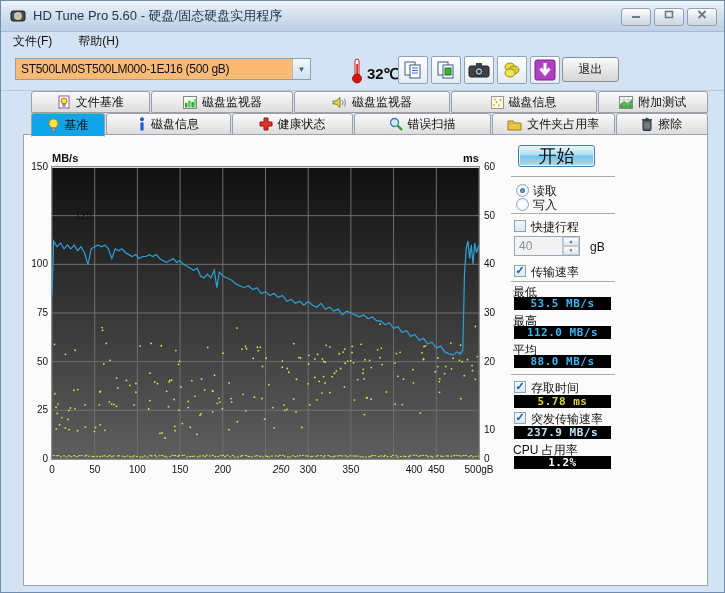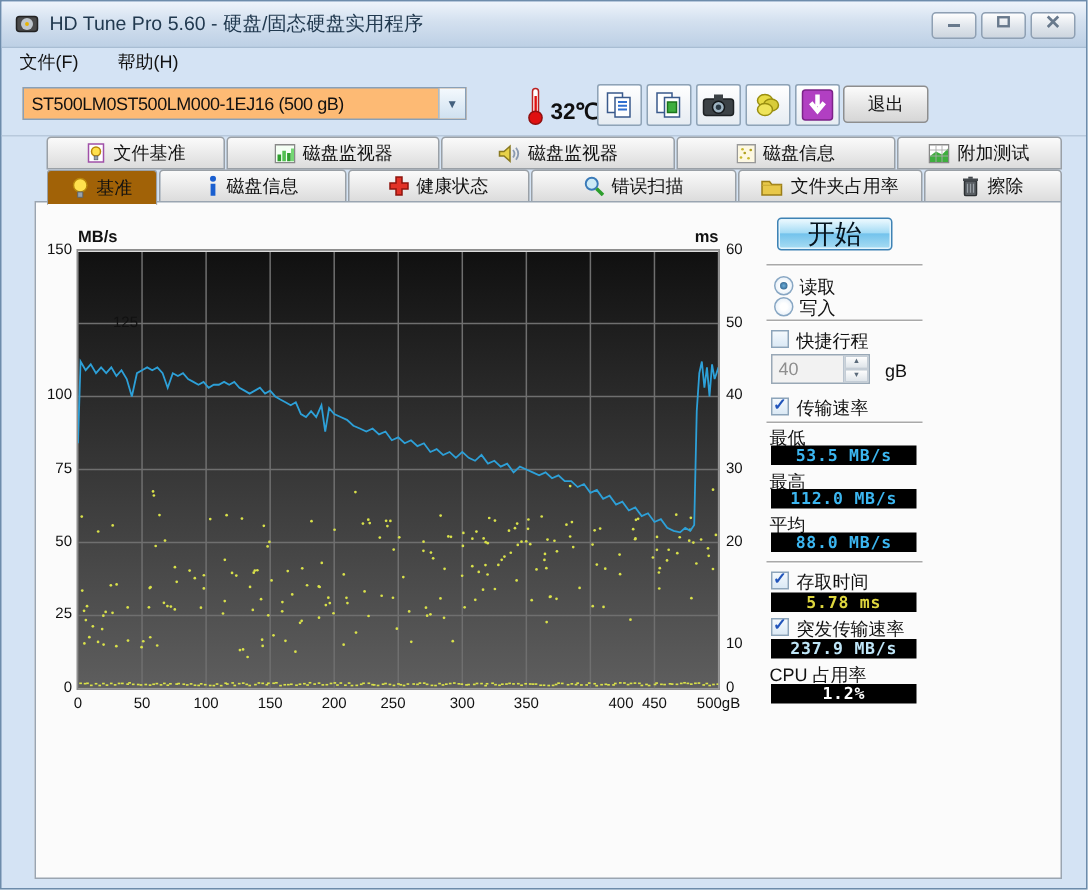--- a/index.html
+++ b/index.html
@@ -33,21 +33,21 @@
            display:flex;align-items:center;justify-content:center;}
   .exit-btn{position:absolute;left:561px;top:6px;width:57px;height:25px;box-sizing:border-box;
             border:1px solid #8e8e8e;border-radius:3px;background:linear-gradient(#fbfbfb,#e3e3e3 60%,#d6d6d6);
             font-size:12px;color:#111;text-align:center;line-height:23px;}
   
   .tabrow{position:absolute;left:30px;width:677px;height:22px;display:flex;}
   .tabrow1{top:90px;} .tabrow2{top:112px;}
   .tab{box-sizing:border-box;border:1px solid #9aa0a6;border-radius:3px 3px 0 0;margin-right:1px;
        background:linear-gradient(#fafafa,#dcdcdc);display:flex;align-items:center;justify-content:center;
        gap:5px;font-size:12px;color:#111;height:100%;}
-  .tab.active{background:#a16207;border-bottom:1px solid #fbfbfb;height:24px;z-index:5;position:relative;}
+  .tab.active{background:#0ea5e9;border-bottom:1px solid #fbfbfb;height:24px;z-index:5;position:relative;}
   
   .panel{position:absolute;left:22px;top:133px;width:685px;height:452px;box-sizing:border-box;
          background:#fbfbfb;border:1px solid #9aa5b1;z-index:1;}
   .axis-label{position:absolute;font-size:11px;font-weight:bold;color:#111;}
   .tick{position:absolute;font-size:10px;color:#111;}
   #plot-wrap{position:absolute;left:28px;top:32px;width:427px;height:292px;outline:1px solid #8d8d8d;}
   
   .start-btn{position:absolute;left:494px;top:10px;width:77px;height:22px;box-sizing:border-box;
              border:1px solid #3e82b4;border-radius:3px;font-size:18px;color:#06131d;text-align:center;line-height:20px;
              background:linear-gradient(#eefaff,#a6dcf5 45%,#74c3ec 50%,#a9ddf3);box-shadow:inset 0 0 0 1px #e4f5fd;}
@@ -684,21 +684,21 @@
         <span class="tick" style="left: 460px; top: 220.667px;">20</span>
         <span class="tick" style="left: 460px; top: 269.333px; margin-top: 20px;">10</span>
         <span class="tick" style="left: 460px; top: 318px;">0</span>
       </div>
     <div id="x-ticks">
         <span class="tick" style="left: 28px; top: 329px; transform: translateX(-50%);">0</span>
         <span class="tick" style="left: 70.7px; top: 329px; transform: translateX(-50%);">50</span>
         <span class="tick" style="left: 113.4px; top: 329px; transform: translateX(-50%);">100</span>
         <span class="tick" style="left: 156.1px; top: 329px; transform: translateX(-50%);">150</span>
         <span class="tick" style="left: 198.8px; top: 329px; transform: translateX(-50%);">200</span>
-        <span class="tick" style="left: 238px; top: 329px; transform: translateX(-50%);">250</span>
+        <span class="tick" style="left: 257px; top: 329px; transform: translateX(-50%); font-style: italic;">250</span>
         <span class="tick" style="left: 284.2px; top: 329px; transform: translateX(-50%);">300</span>
         <span class="tick" style="left: 326.9px; top: 329px; transform: translateX(-50%);">350</span>
         <span class="tick" style="left: 390px; top: 329px; transform: translateX(-50%);">400</span>
         <span class="tick" style="left: 412.3px; top: 329px; transform: translateX(-50%);">450</span>
         <span class="tick" style="left: 455px; top: 329px; transform: translateX(-50%);">500gB</span>
       </div>
 
     <div class="start-btn">开始</div>
     <div class="hsep" style="top:41px"></div>
 

